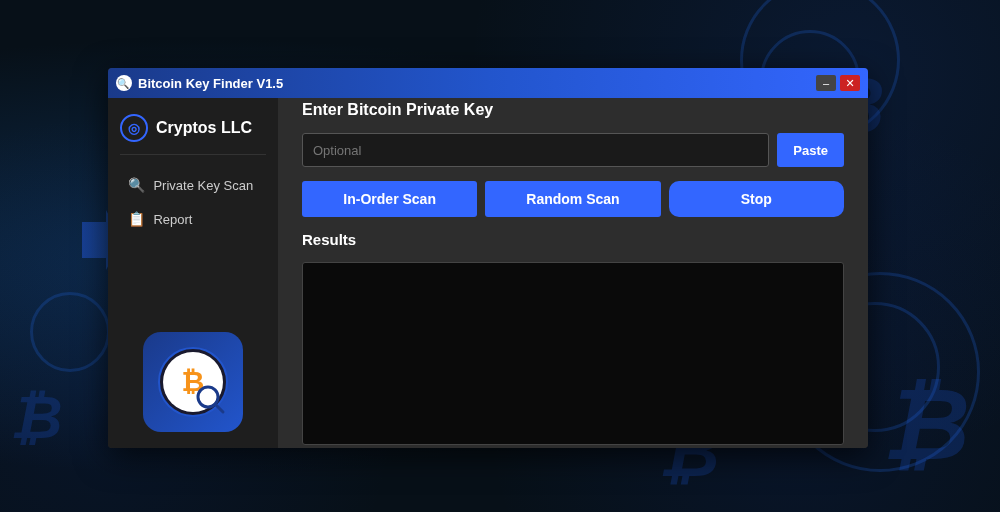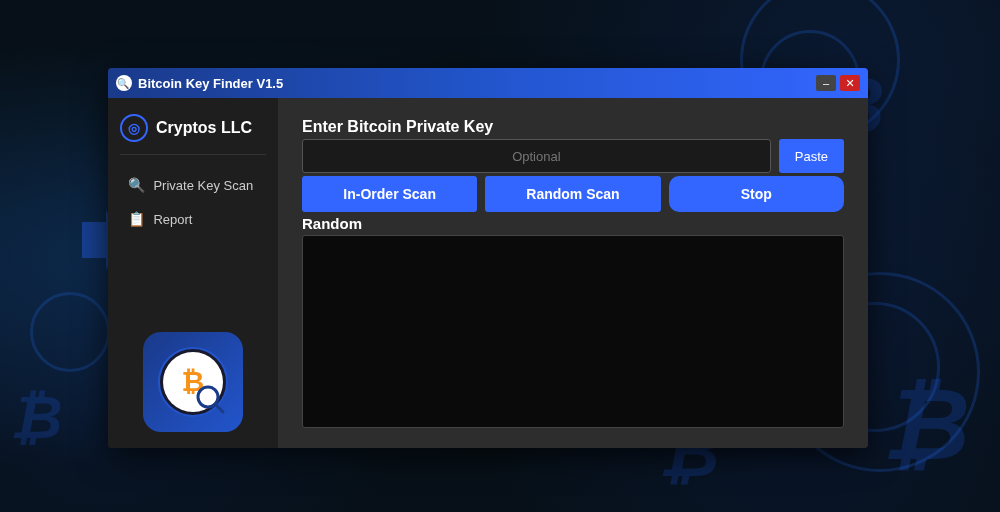--- a/index.html
+++ b/index.html
@@ -191,24 +191,24 @@
       display: flex;
       align-items: center;
       justify-content: center;
       align-self: center;
     }
 
     
     .main-content {
       flex: 1;
       background: #2d2d2d;
-      padding: 20px 24px;
+      padding: 3px 24px;
       display: flex;
       flex-direction: column;
-      gap: 3px;
+      gap: 14px;
     }
 
     .section-title {
       color: #fff;
       font-size: 16px;
       font-weight: bold;
     }
 
     .input-row {
       display: flex;
@@ -219,30 +219,29 @@
     .private-key-input {
       flex: 1;
       height: 34px;
       background: #1a1a1a;
       border: 1px solid #555;
       color: #888;
       font-size: 13px;
       padding: 0 10px;
       border-radius: 3px;
       outline: none;
-      text-align: center;
     }
 
     .btn {
       height: 34px;
       border: none;
       border-radius: 3px;
       cursor: pointer;
       font-size: 13px;
-      font-weight: 400;
+      font-weight: 700;
       padding: 0 16px;
       color: #fff;
     }
 
     .btn-paste {
       background: #3366ff;
     }
 
     .btn-clear {
       background: #3366ff;
@@ -370,17 +369,17 @@
         <input type="text" class="private-key-input" placeholder="Optional" style="">
         <button class="btn btn-paste">Paste</button>
       </div>
 
       <div class="scan-row">
         <button class="btn-scan">In-Order Scan</button>
         <button class="btn-scan">Random Scan</button>
         <button class="btn-stop">Stop</button>
       </div>
 
-      <div class="results-title">Random</div>
+      <div class="results-title">Results</div>
       <div class="results-box"></div>
     </div>
   </div>
 </div>
 
 </body></html>

